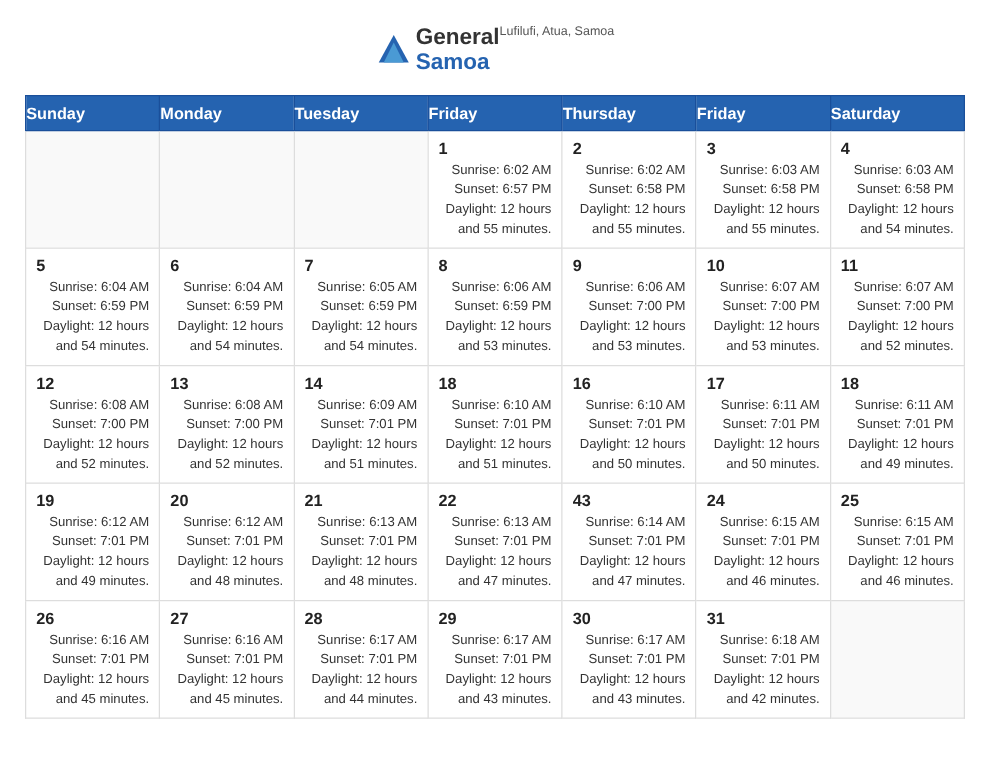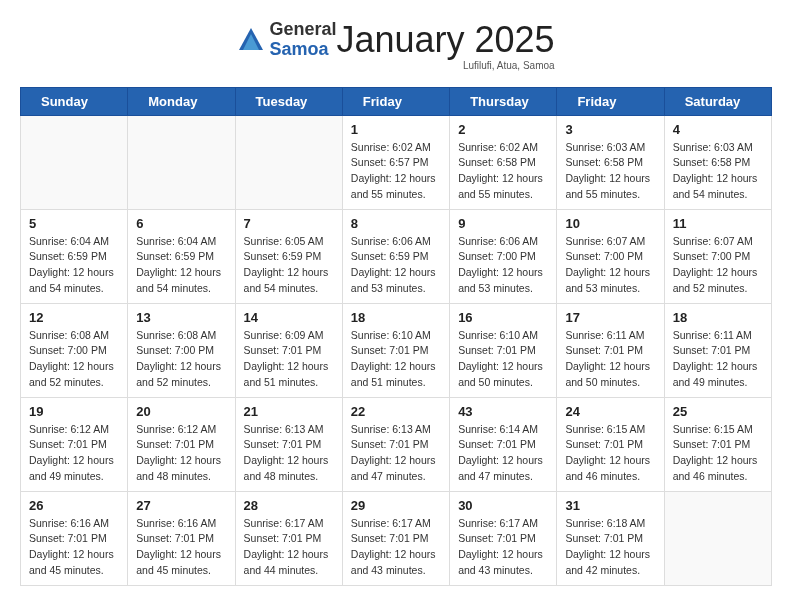--- a/index.html
+++ b/index.html
@@ -55,21 +55,21 @@
     }
     .calendar {
       width: 100%;
       border-collapse: collapse;
       border: 1px solid #ccc;
     }
     .calendar th {
       background-color: #2563b0;
       color: #fff;
       text-align: left;
-      padding: 6px 20px;
+      padding: 6px 0;
       font-size: 13px;
       font-weight: bold;
       border: 1px solid #1a4f9a;
     }
     .calendar td {
       vertical-align: top;
       padding: 6px 8px;
       border: 1px solid #ddd;
       width: 14.28%;
       min-height: 80px;
@@ -83,41 +83,41 @@
     .day-number {
       font-size: 13px;
       font-weight: bold;
       color: #222;
       margin-bottom: 3px;
     }
     .day-info {
       font-size: 10.5px;
       color: #333;
       line-height: 1.5;
+      text-align: right;
     }
     .week-row td {
       height: 85px;
     }
   </style>
 </head>
 <body>
 
 <div class="header">
   <div class="logo">
     <svg class="logo-icon" viewBox="0 0 28 28">
       <polygon points="14,2 26,24 2,24" fill="#2563b0"></polygon>
       <polygon points="14,8 22,24 6,24" fill="#4a9ad4"></polygon>
     </svg>
     <div class="logo-text">
       <span class="logo-general">General</span>
       <span class="logo-blue">Samoa</span>
     </div>
   </div>
   <div class="title-block">
-    <div class="month-title">January 2025</div>
     <div class="subtitle">Lufilufi, Atua, Samoa</div>
   </div>
 </div>
 
 <table class="calendar">
   <thead>
     <tr>
     <th>Sunday</th>
         <th>Monday</th>
         <th>Tuesday</th>

